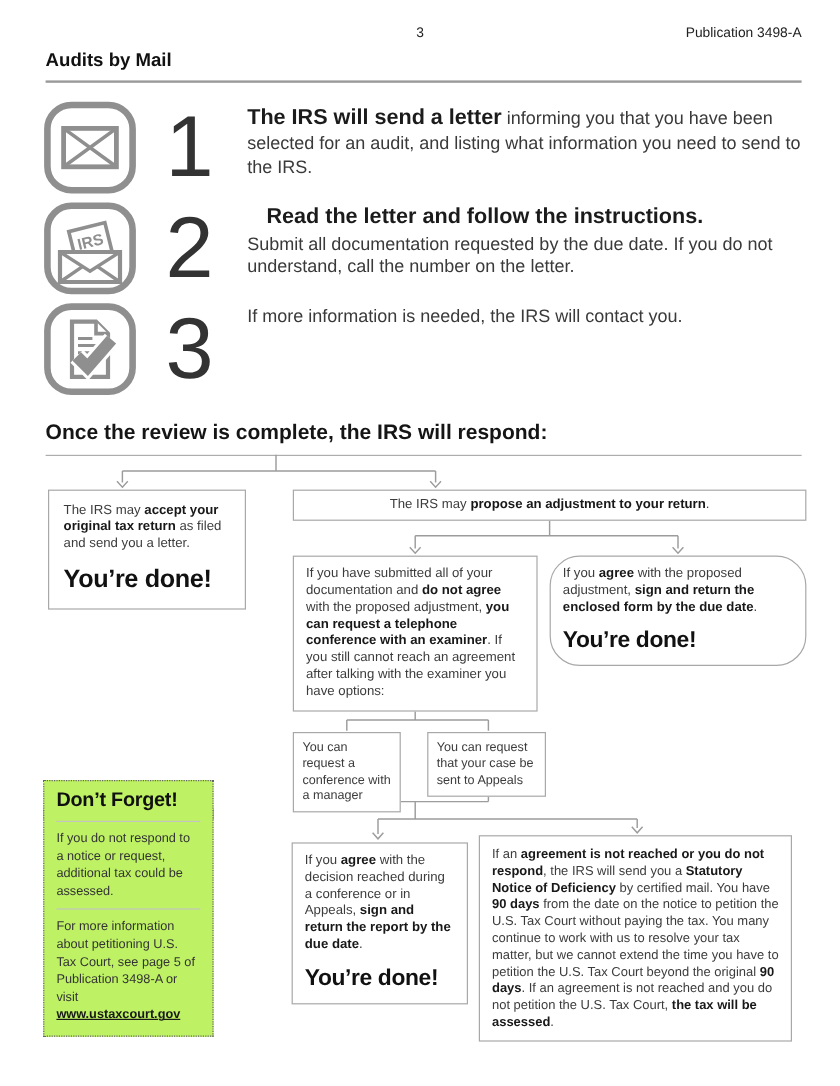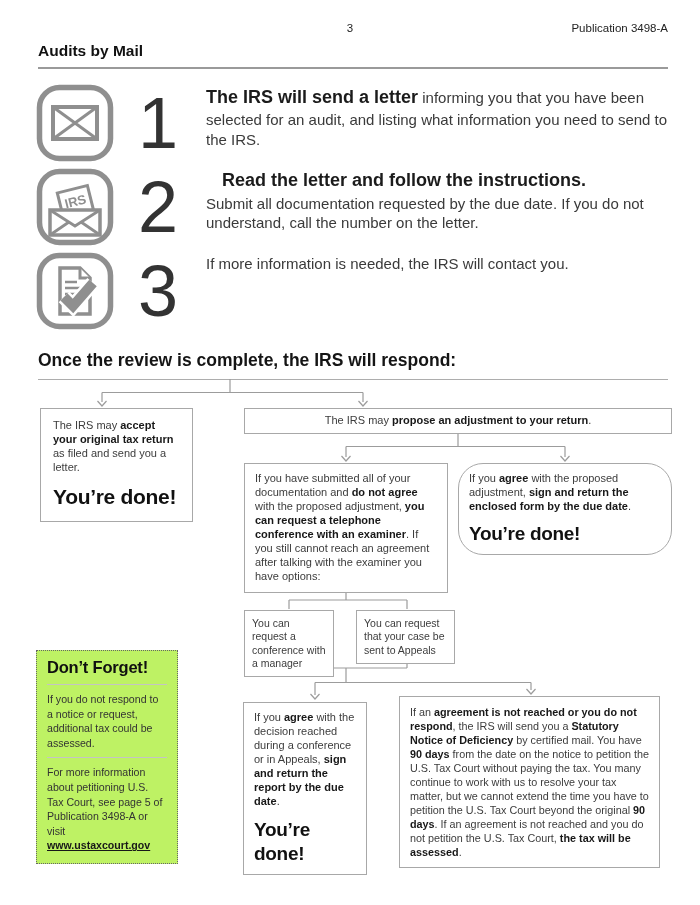--- a/index.html
+++ b/index.html
@@ -31,29 +31,29 @@
 
   
   #connectors{position:absolute;left:0;top:0;width:700px;height:905px;pointer-events:none;}
 
   
   .fbox{position:absolute;background:#fff;border:1px solid #a8a8a8;font-size:11px;line-height:1.27;
         color:#3c3c3c;padding:8px 10px;box-sizing:border-box;}
   .sb{font-weight:bold;color:#181818;}
   .su{text-decoration:underline;}
   .done{font-weight:bold;color:#111;letter-spacing:-0.3px;margin-top:9px;}
-  #acceptBox{left:40px;top:408px;width:153px;min-height:90px;padding:10px 12px;}
+  #acceptBox{left:40px;top:408px;width:165px;min-height:90px;padding:10px 12px;}
   #acceptBox .done{font-size:21px;}
   #proposeBox{left:244px;top:408px;width:428px;min-height:25px;text-align:center;padding:5px 8px;}
   #submittedBox{left:244px;top:463px;width:204px;min-height:122px;}
   #agreeBox{left:458px;top:463px;width:214px;min-height:86px;border-radius:25px;}
   #agreeBox .done{font-size:19px;margin-top:8px;}
   #optManager{left:244px;top:610px;width:90px;min-height:49px;padding:6px 7px;font-size:10.5px;}
   #optAppeals{left:356px;top:610px;width:99px;min-height:49px;padding:6px 7px;font-size:10.5px;}
-  #decisionBox{left:243px;top:702px;width:124px;min-height:128px;}
+  #decisionBox{left:243px;top:702px;width:147px;min-height:128px;}
   #decisionBox .done{font-size:19px;}
   #statutoryBox{left:399px;top:696px;width:261px;min-height:167px;font-size:10.8px;line-height:1.3;}
 
   
   #dfBar{position:absolute;left:36px;top:674px;width:142px;height:9px;background:#1f1f1f;}
   #dfBox{position:absolute;left:36px;top:650px;width:142px;min-height:180px;border:1px dotted #666;
          background:#bef264;box-sizing:border-box;padding:7px 10px 10px;}
   #dfTitle{font-size:16.5px;font-weight:bold;color:#101010;letter-spacing:-0.2px;}
   .dfRule{border:none;border-top:1px solid #c4c4c4;margin:7px 0;}
   .dfPara{font-size:10.6px;line-height:1.38;color:#333;margin:0;}

